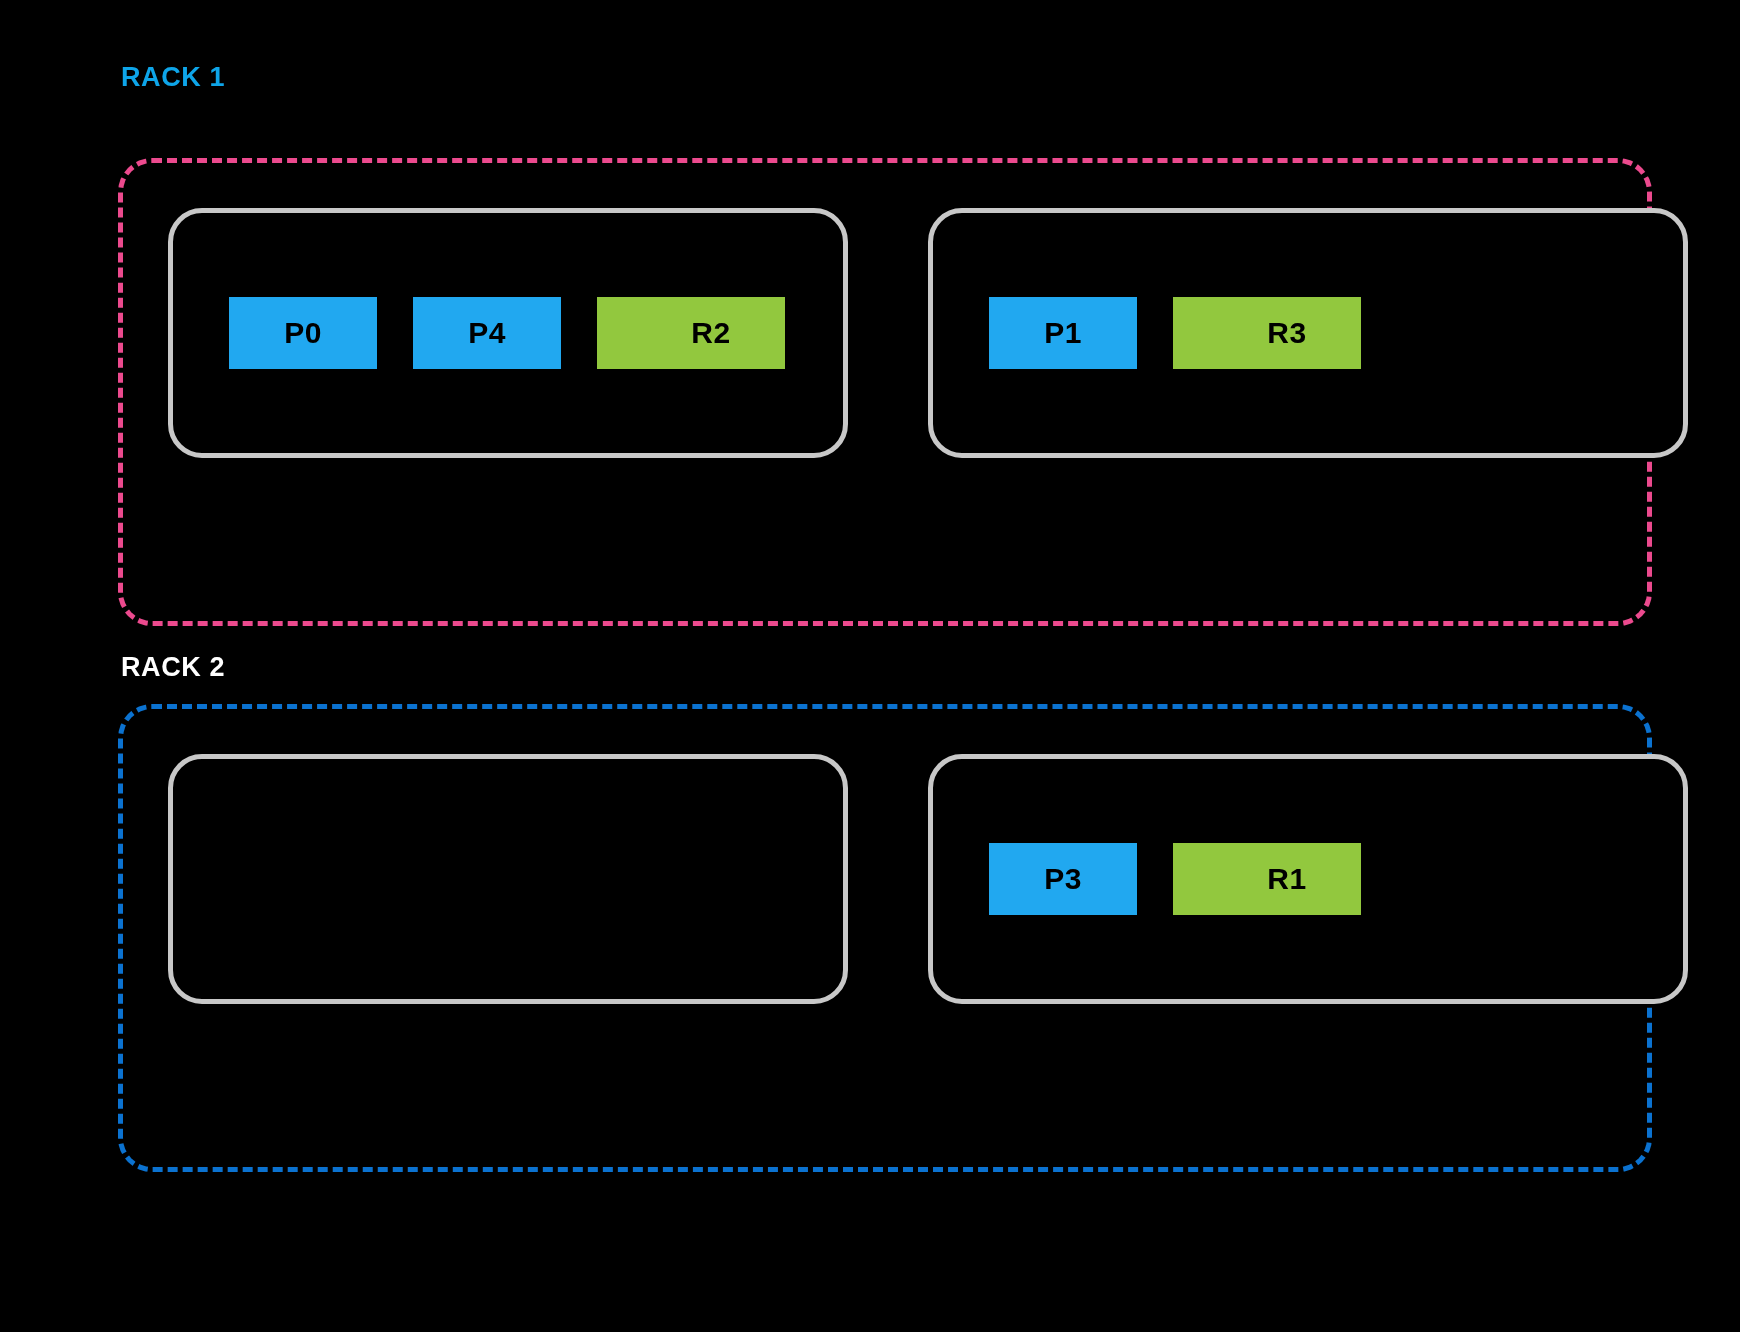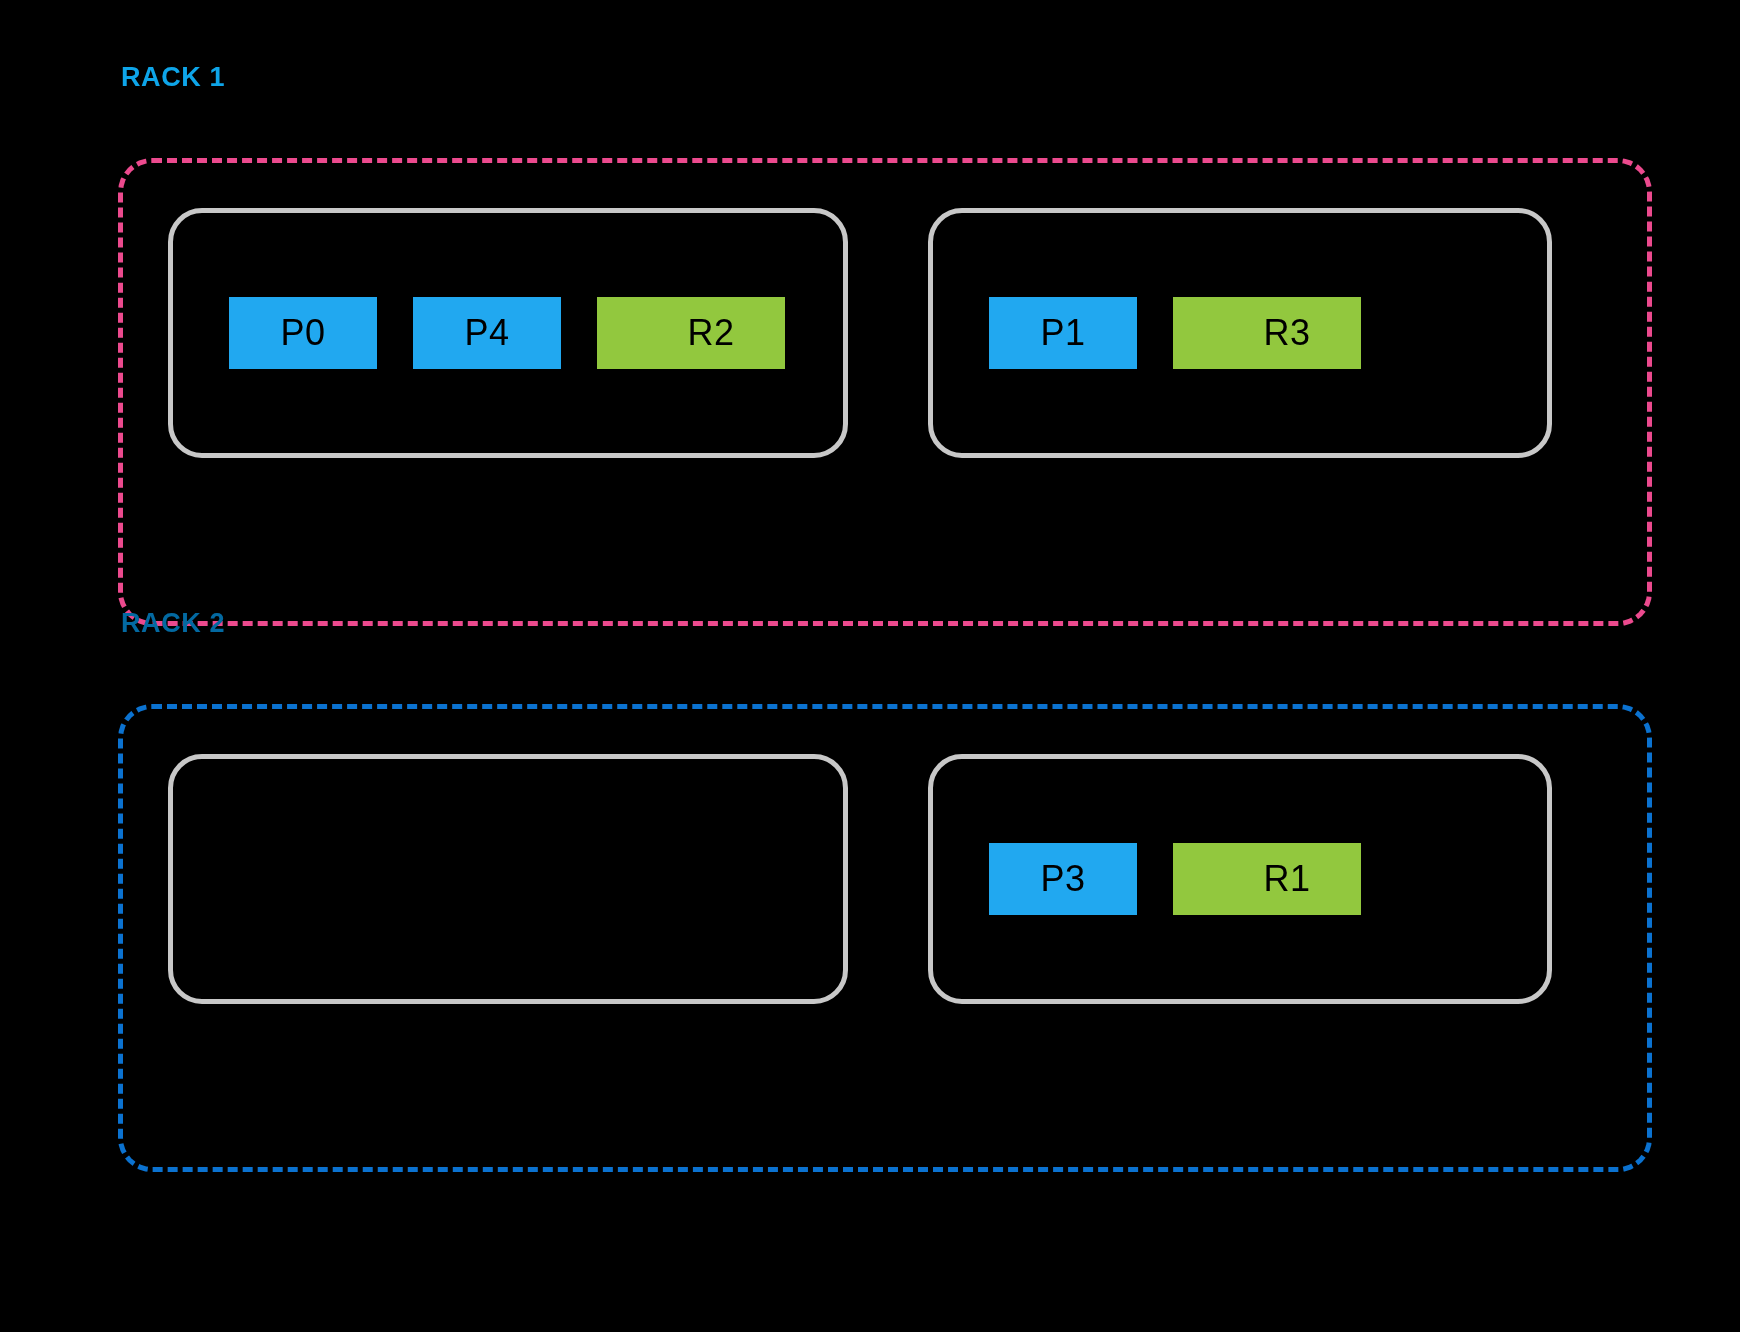--- a/index.html
+++ b/index.html
@@ -37,21 +37,21 @@
     left: 17px;
     top: 0px;
     font-size: 27px;
     font-weight: bold;
     letter-spacing: 0.6px;
     line-height: 34px;
     white-space: nowrap;
     user-select: none;
   }
   #rack-group-1 .rack-label { color: #0ea5e9; }
-  #rack-group-2 .rack-label { color: #0369a1; }
+  #rack-group-2 .rack-label { color: #ffffff; margin-top: 44px; }
 
   
   .rack-boundary {
     position: absolute;
     left: 14px;
     top: 98px;
     width: 1534px;
     height: 468px;
     border-radius: 34px;
     border: 5px dashed #EC4A8E;
@@ -63,42 +63,42 @@
   .node-box {
     position: absolute;
     top: 148px;
     height: 250px;
     border: 5px solid #C8C8C8;
     border-radius: 34px;
     box-sizing: border-box;
     background: #000000;
   }
   .node-box.node-a { left: 64px;  width: 680px; }
-  .node-box.node-b { left: 824px; width: 624px; }
+  .node-box.node-b { left: 824px; width: 760px; }
 
   
   .chip-row {
     position: absolute;
     left: 56px;
     top: 50%;
     transform: translateY(-50%);
     display: flex;
     flex-direction: row;
     align-items: center;
     gap: 36px;
   }
 
   .chip {
     width: 148px;
     height: 72px;
     display: flex;
     align-items: center;
     justify-content: center;
-    font-size: 36px;
-    font-weight: normal;
+    font-size: 30px;
+    font-weight: bold;
     color: #000000;
     letter-spacing: 0.5px;
     user-select: none;
   }
   .chip.partition { background: #21A8F0; }
   .chip.replica   { background: #92C83E; padding-left: 40px; }
 </style>
 </head>
 <body>
 

